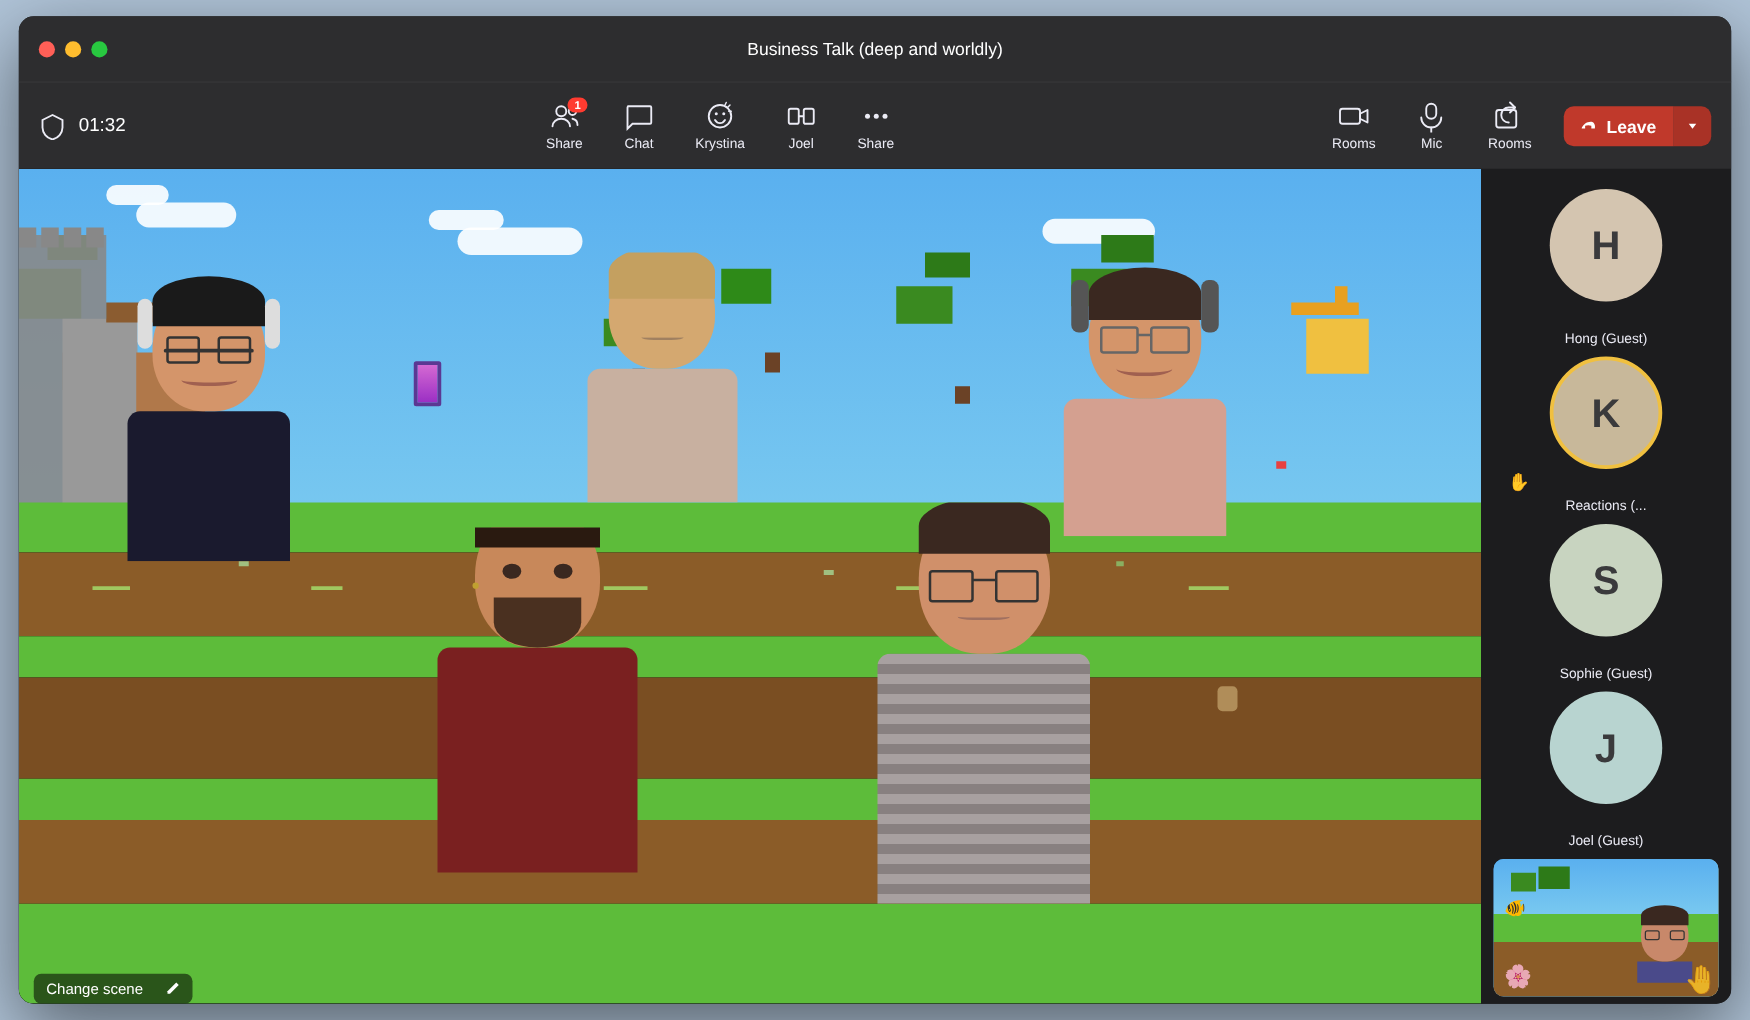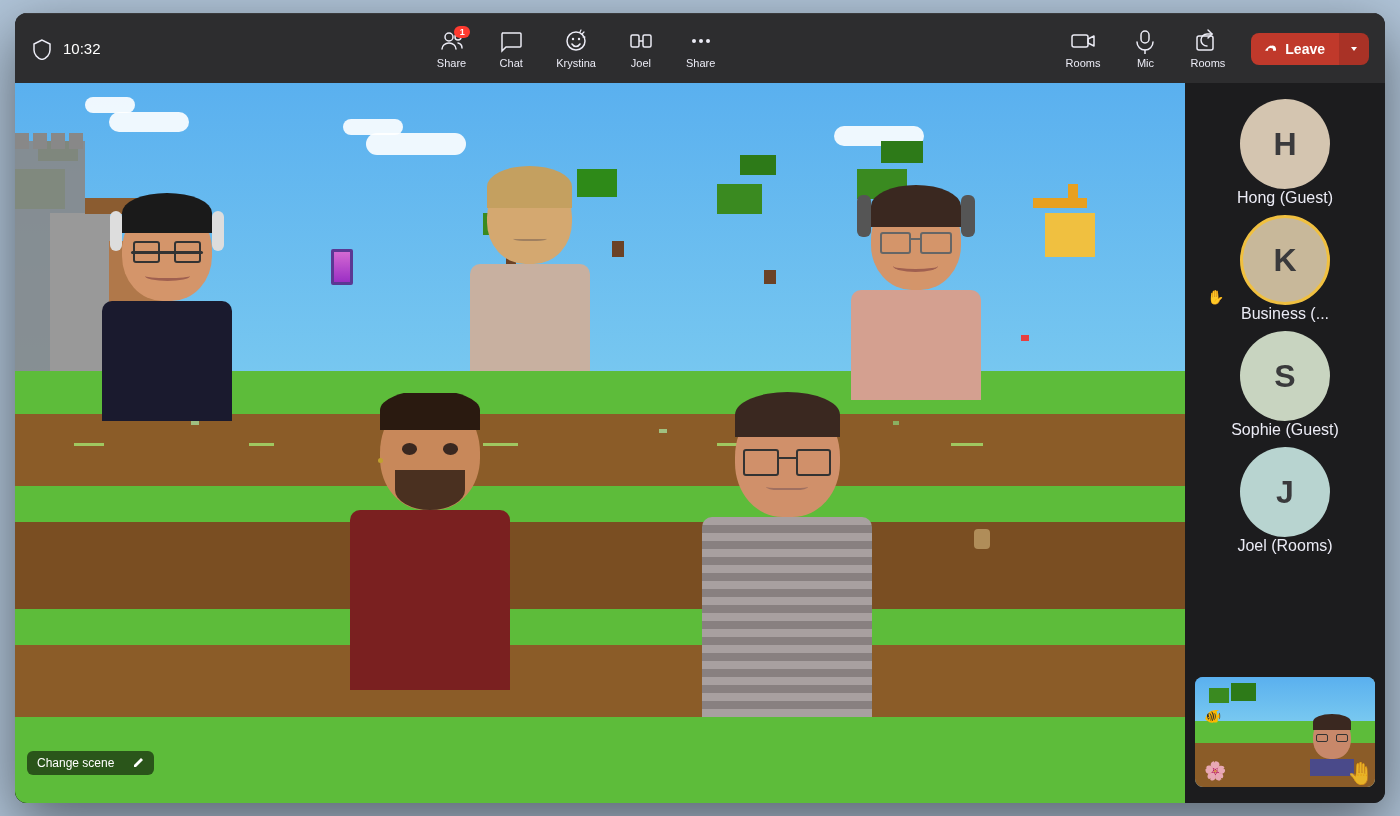--- a/index.html
+++ b/index.html
@@ -171,21 +171,21 @@
     .video-area {
       flex: 1;
       background: #000;
       position: relative;
       overflow: hidden;
     }
 
     
     .change-scene-btn {
       position: absolute;
-      bottom: 28px;
+      bottom: 0;
       left: 12px;
       background: rgba(0,0,0,0.55);
       color: #fff;
       font-size: 12px;
       padding: 5px 10px;
       border-radius: 6px;
       cursor: pointer;
       display: flex;
       align-items: center;
       gap: 18px;
@@ -216,22 +216,23 @@
       flex-shrink: 0;
     }
 
     .avatar-h { background: #d4c5b0; }
     .avatar-k { background: #c8b89a; border: 3px solid #f0c040; }
     .avatar-s { background: #c8d4c0; }
     .avatar-j { background: #b8d4d0; }
 
     .participant-name {
       color: #ebebf5;
-      font-size: 16px;
+      font-size: 11px;
       text-align: center;
+      margin-top: 24px;
     }
 
     .participant-card-wrapper {
       position: relative;
       display: flex;
       flex-direction: column;
       align-items: center;
       width: 100%;
     }
 
@@ -256,28 +257,36 @@
       top: 0; left: 0; right: 0; bottom: 0;
       overflow: hidden;
     }
 
   </style>
 </head>
 <body>
 
 <div class="window">
 
+  <div class="titlebar">
+    <div class="traffic-lights">
+      <div class="tl tl-red"></div>
+      <div class="tl tl-yellow"></div>
+      <div class="tl tl-green"></div>
+    </div>
+    <span class="title-text">Business Talk (deep and worldly)</span>
+  </div>
 
   <div class="toolbar">
     <div class="toolbar-left">
 
       <svg class="shield-icon" viewBox="0 0 22 22" fill="none">
         <path d="M11 2L3 6v6c0 4.4 3.4 8.5 8 9.5 4.6-1 8-5.1 8-9.5V6L11 2z" stroke="#ebebf5" stroke-width="1.5" fill="none"></path>
       </svg>
-      <span class="clock">10:32</span>
+      <span class="clock">01:32</span>
     </div>
 
     <div class="toolbar-center">
 
       <div class="toolbar-btn">
         <div class="icon-wrap">
           <svg width="26" height="26" viewBox="0 0 26 26" fill="none">
             <circle cx="10" cy="9" r="4" stroke="#ebebf5" stroke-width="1.5"></circle>
             <path d="M3 21c0-3.3 3.1-6 7-6s7 2.7 7 6" stroke="#ebebf5" stroke-width="1.5" stroke-linecap="round"></path>
             <circle cx="19" cy="9" r="3" stroke="#ebebf5" stroke-width="1.5"></circle>
@@ -559,31 +568,31 @@
     <div class="sidebar">
 
       <div class="participant-card-wrapper">
         <div class="avatar avatar-h">H</div>
         <span class="participant-name">Hong (Guest)</span>
       </div>
 
       <div class="participant-card-wrapper" style="position:relative;">
         <div class="avatar avatar-k">K</div>
         <div style="position:absolute;bottom:18px;left:14px;font-size:14px;">✋</div>
-        <span class="participant-name">Business (...</span>
+        <span class="participant-name">Reactions (...</span>
       </div>
 
       <div class="participant-card-wrapper">
         <div class="avatar avatar-s">S</div>
         <span class="participant-name">Sophie (Guest)</span>
       </div>
 
       <div class="participant-card-wrapper">
         <div class="avatar avatar-j">J</div>
-        <span class="participant-name">Joel (Rooms)</span>
+        <span class="participant-name">Joel (Guest)</span>
       </div>
 
       <div class="thumbnail" style="margin-top:auto;">
 
         <div style="width:100%;height:100%;background:linear-gradient(180deg,#5ab0ef 0%,#78c8f0 40%,#5dbc3a 40%,#5dbc3a 60%,#8b5c28 60%,#8b5c28 100%);position:relative;">
 
           <div style="position:absolute;top:10%;left:8%;width:20px;height:15px;background:#3a8a20;"></div>
           <div style="position:absolute;top:5%;left:20%;width:25px;height:18px;background:#2d7a18;"></div>
 
           <div style="position:absolute;bottom:10%;right:10%;width:50px;height:60px;display:flex;flex-direction:column;align-items:center;">

